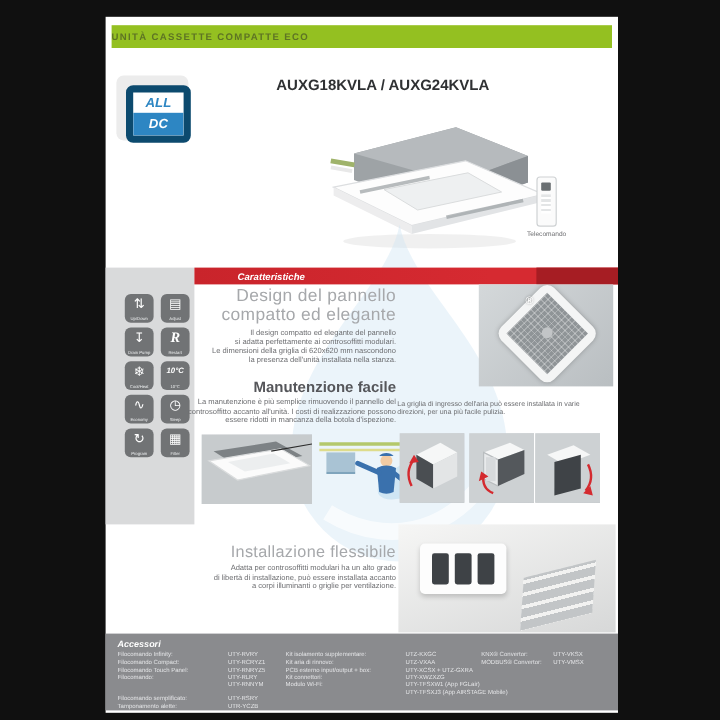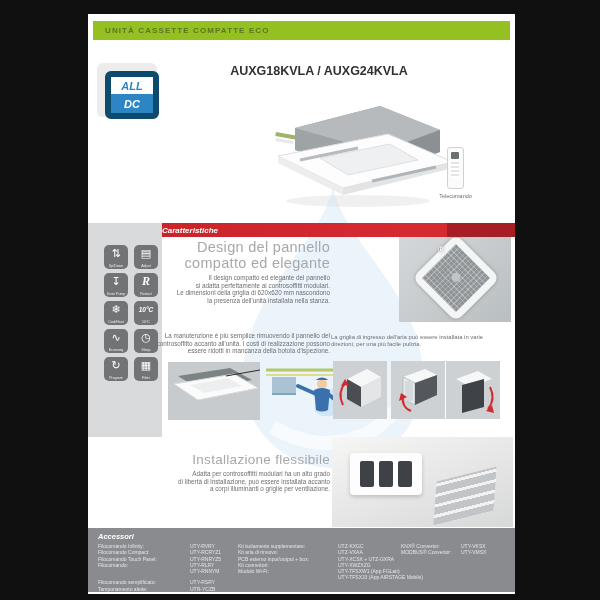--- a/index.html
+++ b/index.html
@@ -2,37 +2,37 @@
 <html><head>
 <meta charset="utf-8">
 <style>
   html,body{margin:0;padding:0;}
   body{width:600px;height:600px;background:#101010;position:relative;overflow:hidden;
        font-family:"Liberation Sans","DejaVu Sans",sans-serif;}
   .abs{position:absolute;}
   .sheet{position:absolute;left:88px;top:14px;width:427px;height:580px;background:#ffffff;}
   
   .greenbar{left:5px;right:5px;top:7px;height:19px;background:#94c021;display:flex;align-items:center;}
-  .greenbar span{font-size:8px;font-weight:bold;letter-spacing:1.1px;color:#5e7424;padding-left:12px;}
+  .greenbar span{font-size:8px;font-weight:bold;letter-spacing:1.1px;color:#5e7424;padding-left:0;}
   .title{left:65px;right:30px;top:50px;text-align:center;font-size:12.5px;font-weight:bold;color:#2f3133;line-height:15px;}
   
   .logocard{left:9px;top:49px;width:60px;height:54px;background:#ececec;border-radius:6px;}
   .alldc{left:8px;top:8px;width:42px;height:36px;border:6px solid #0c4a6e;border-radius:6px;overflow:hidden;background:#fff;}
   .alldc .t{height:17px;display:flex;align-items:center;justify-content:center;font-style:italic;font-weight:bold;font-size:11px;color:#2d86c3;}
   .alldc .b{height:19px;background:#2d86c3;display:flex;align-items:center;justify-content:center;font-style:italic;font-weight:bold;font-size:11px;color:#fff;}
   
   .remote{left:359px;top:133px;width:15px;height:40px;background:#fbfbfb;border:1px solid #cfd2d4;border-radius:3px;}
   .remote .scr{position:absolute;left:3px;top:4px;width:8px;height:7px;background:#6a6f72;border-radius:1px;}
   .remote .btns{position:absolute;left:3px;top:14px;width:8px;height:16px;
      background:repeating-linear-gradient(#e3e5e6 0 2px,#fff 2px 4px);}
   .remote-cap{left:325px;top:179px;width:85px;text-align:center;font-size:5.5px;color:#6d6e71;}
   
   .banner{left:74px;right:0;top:209px;height:14px;background:linear-gradient(90deg,#c9242b,#d62a31 70%);display:flex;align-items:center;}
   .banner .dark{position:absolute;right:0;top:0;width:68px;height:14px;background:#a61d23;}
-  .banner span{font-size:8px;font-weight:bold;font-style:italic;color:#fff;padding-left:0;position:relative;z-index:1;}
+  .banner span{font-size:8px;font-weight:bold;font-style:italic;color:#fff;padding-left:0;position:relative;z-index:1;margin-left:36px;}
   
   .sidebar{left:0;top:209px;width:74px;height:214px;background:#d9dadb;}
   .icons{left:16px;top:231px;display:grid;grid-template-columns:24px 24px;gap:4px 6px;}
   .tile{width:24px;height:24px;background:#717375;border-radius:5px;position:relative;color:#fff;}
   .tile .g{position:absolute;top:0;left:0;right:0;height:17px;display:flex;align-items:center;justify-content:center;font-size:11px;}
   .tile .g.small{font-size:6.5px;font-weight:bold;font-style:italic;}
   .tile .g.rr{font-family:"Liberation Serif",serif;font-style:italic;font-weight:bold;font-size:12px;}
   .tile .c{position:absolute;bottom:1px;left:0;right:0;text-align:center;font-size:3.5px;line-height:4px;color:#eceeef;white-space:nowrap;overflow:hidden;}
   
   .h-light{left:60px;width:182px;text-align:right;font-size:14.5px;line-height:15.5px;color:#a6a8ab;letter-spacing:.3px;}
@@ -177,20 +177,21 @@
     <div>la presenza dell'unità installata nella stanza.</div>
   </div>
   <div class="abs photo gr-photo z2">
     <div class="diamond">
       <div class="mesh"></div>
       <div class="dot"></div>
     </div>
   </div>
   <div class="abs regmark">®</div>
 
+  <div class="abs h-dark z2" style="top:302px;">Manutenzione facile</div>
   <div class="abs bodytxt z2" style="top:318px;">
     <div>La manutenzione è più semplice rimuovendo il pannello del</div>
     <div>controsoffitto accanto all'unità. I costi di realizzazione possono</div>
     <div>essere ridotti in mancanza della botola d'ispezione.</div>
   </div>
   <div class="abs sidetxt z2" style="top:320px;">
     <div>La griglia di ingresso dell'aria può essere installata in varie</div>
     <div>direzioni, per una più facile pulizia.</div>
   </div>
 

